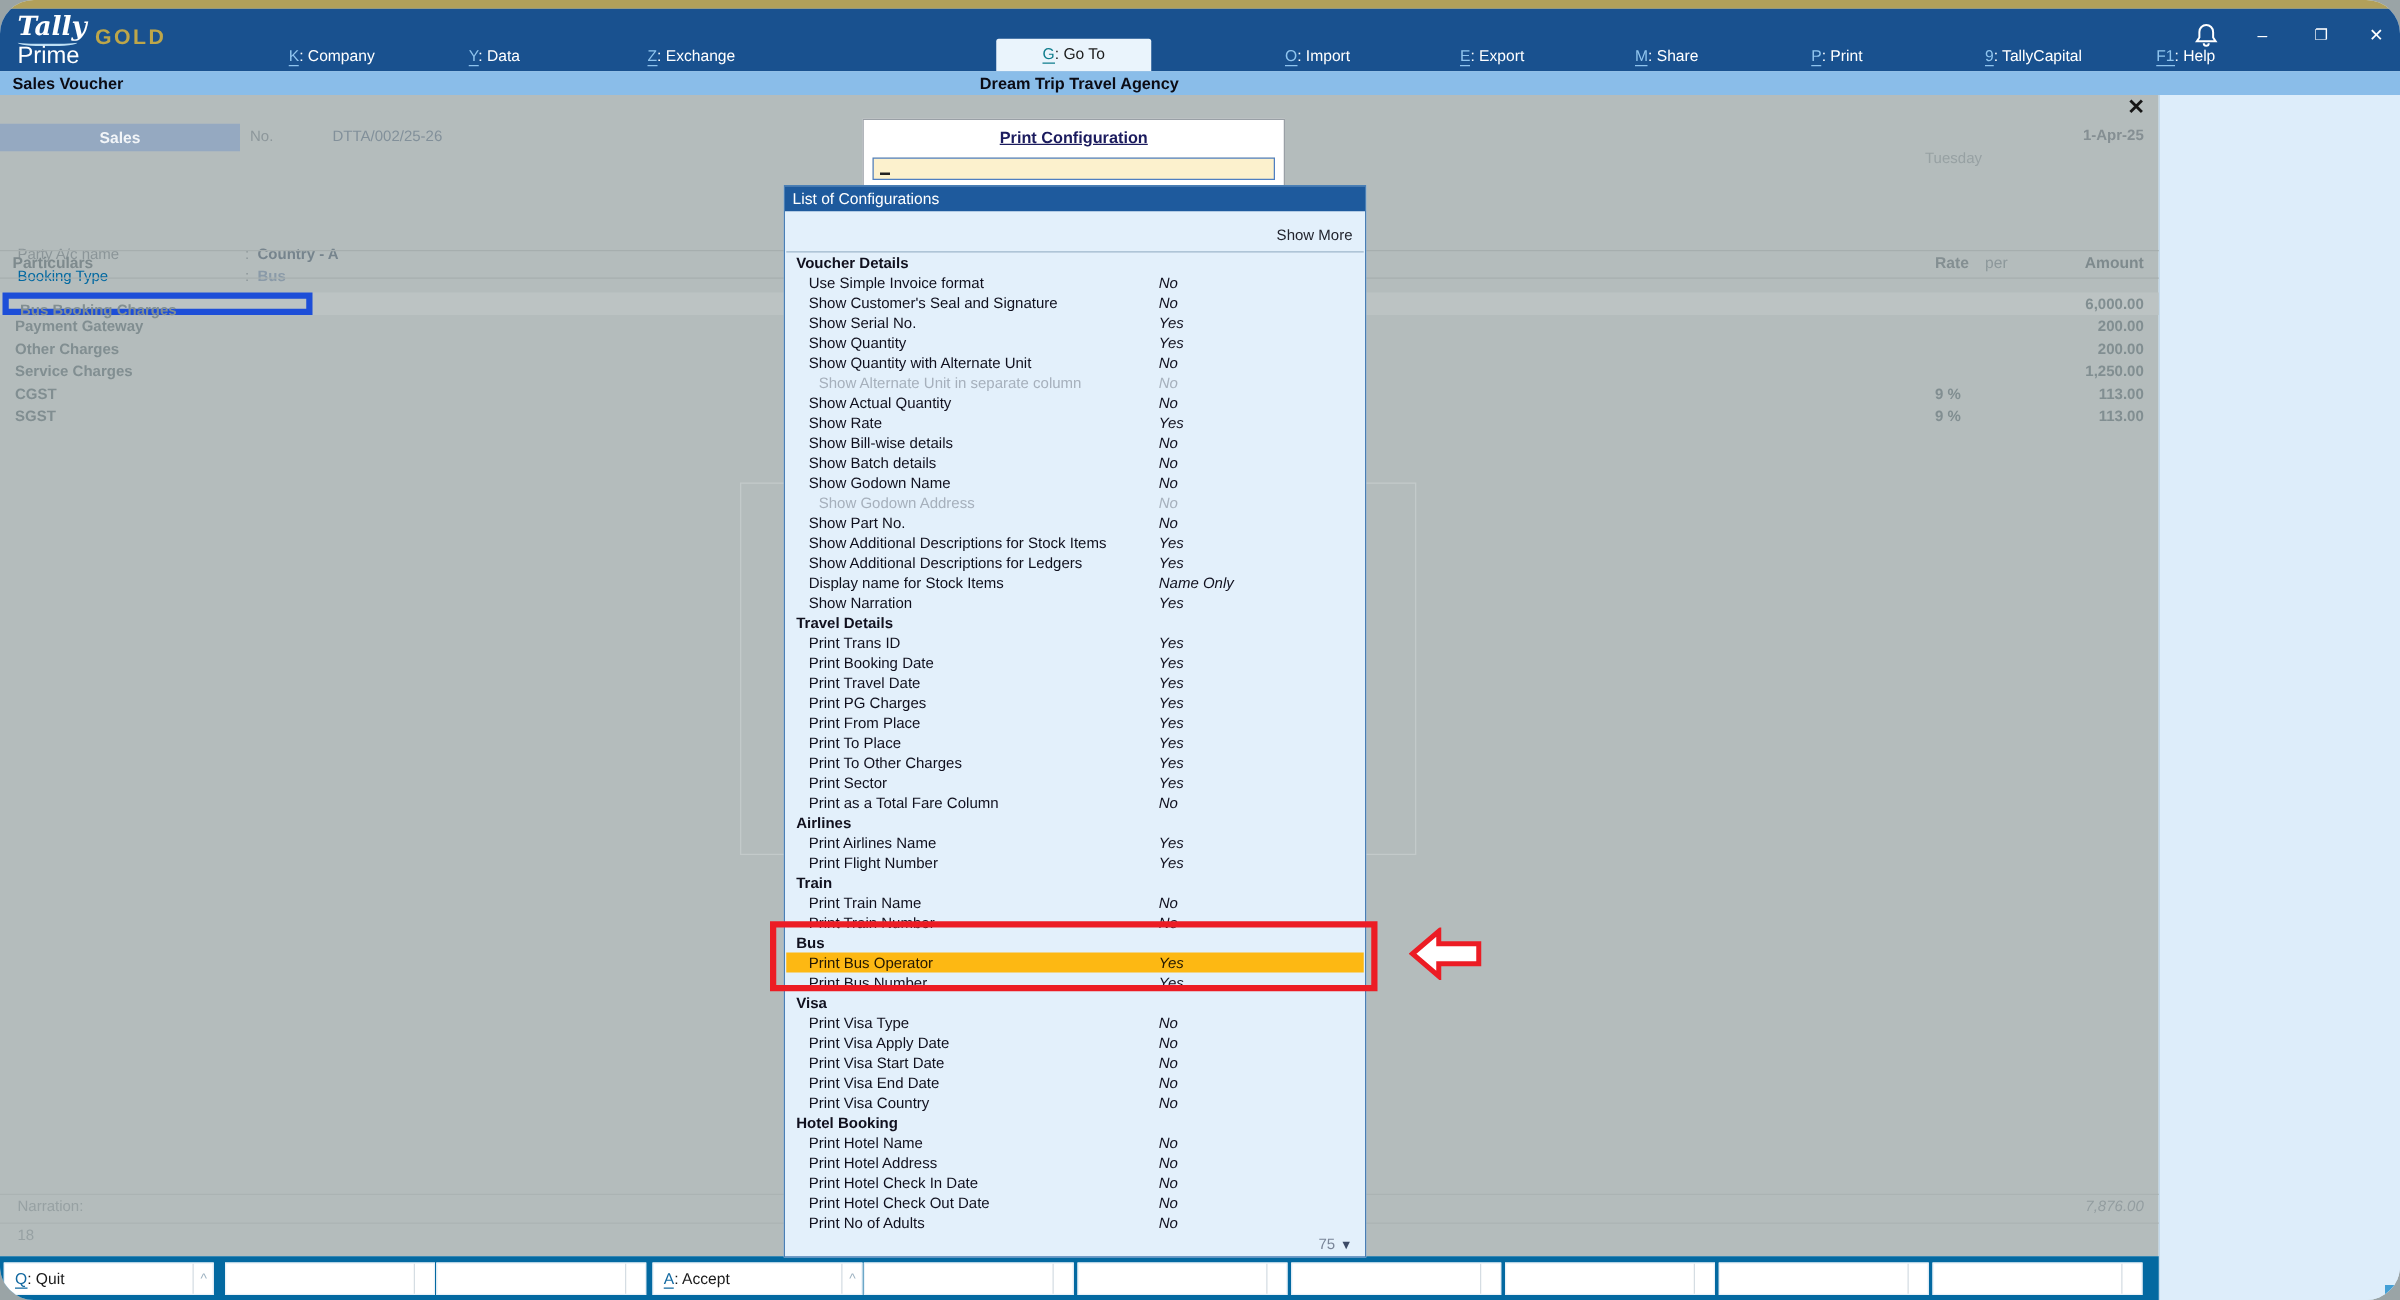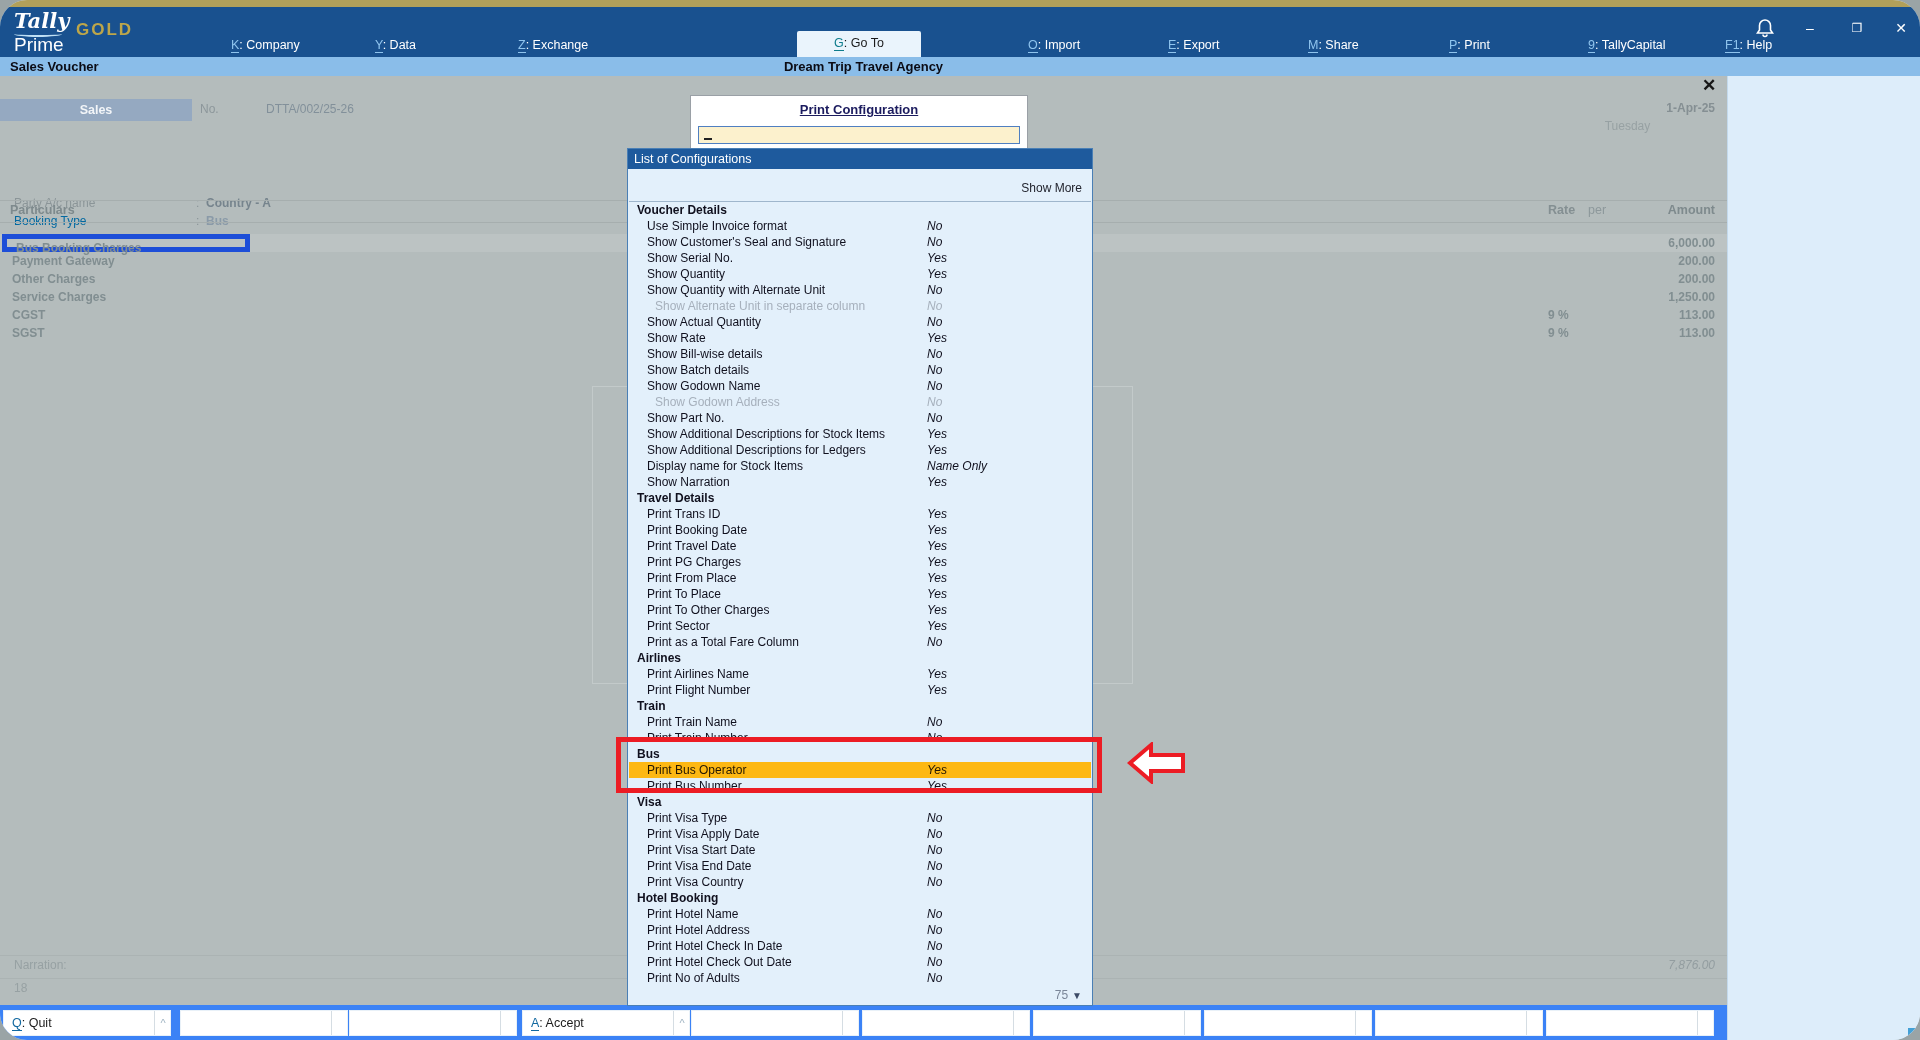--- a/index.html
+++ b/index.html
@@ -54,21 +54,21 @@
   .corner-grip{position:absolute;left:1908px;top:1028px;width:10px;height:10px;background:#43a0d6;}
   .voucher-close{position:absolute;left:1698px;top:76px;width:22px;height:20px;font-size:17px;
     font-weight:bold;color:#161616;text-align:center;line-height:20px;z-index:3;cursor:default;}
 
   .sales-box{position:absolute;left:0;top:99px;width:192px;height:22px;background:#95a9c1;
     color:#f2f5f8;font-weight:bold;font-size:12.5px;text-align:center;line-height:22px;}
   .no-label{position:absolute;left:200px;top:102px;font-size:12px;color:#8d979b;}
   .voucher-no{position:absolute;left:266px;top:102px;font-size:12px;font-weight:normal;color:#82909a;}
   .vdate{position:absolute;left:1540px;top:101px;width:175px;text-align:right;font-size:12px;
     font-weight:bold;color:#858f93;}
-  .vday{position:absolute;left:1540px;top:119px;width:175px;text-align:center;font-size:12px;color:#97a1a3;}
+  .vday{position:absolute;left:1540px;top:119px;width:175px;text-align:left;font-size:12px;color:#97a1a3;}
 
   .field{position:absolute;left:0;width:700px;height:16px;font-size:12px;margin-top:48px;}
   .f-party{top:148px;} .f-booking{top:166px;} .f-balance{top:184px;}
   .flabel{position:absolute;left:14px;color:#8b9598;}
   .f-booking .flabel{color:#0369a1;}
   .f-balance .flabel{color:#97a1a3;font-style:italic;}
   .fcolon{position:absolute;left:196px;color:#8b9598;}
   .fvalue{position:absolute;left:206px;font-weight:bold;color:#76848d;}
   .f-booking .fvalue{color:#8a9aa8;}
   .f-balance .fvalue{left:200px;width:148px;text-align:right;font-style:italic;color:#8d979b;}
@@ -128,21 +128,21 @@
   .crow.selected{background:#fdb813;color:#241700;}
   .cfg-footer{position:absolute;right:10px;bottom:3px;font-size:12px;color:#7a8699;}
   .cfg-footer .fdown{color:#3c4a66;font-size:10px;margin-left:4px;}
 
   
   .red-rect{position:absolute;left:616px;top:737px;width:486px;height:56px;
     border:5px solid #ec1c24;z-index:8;background:transparent;}
   .red-arrow{position:absolute;left:1127px;top:742px;z-index:8;}
 
   
-  .bottombar{position:absolute;left:0;top:1005px;width:1727px;height:35px;background:#3b82f6;}
+  .bottombar{position:absolute;left:0;top:1005px;width:1727px;height:35px;background:#0369a1;}
   .bseg{position:absolute;top:5px;height:26px;background:#fff;border:1px solid #e9f1f8;}
   .bseg-main{position:absolute;left:0;top:0;width:150px;height:24px;line-height:24px;
     font-size:12.5px;color:#1a1a1a;padding-left:8px;white-space:nowrap;}
   .bseg-side{position:absolute;left:150px;top:0;width:17px;height:24px;line-height:24px;
     border-left:1px solid #d5dde3;color:#9fb3c2;font-size:11px;text-align:center;}
   .bseg{width:168px;}
   .bseg:nth-child(1){left:3px;} .bseg:nth-child(2){left:180px;} .bseg:nth-child(3){left:349px;}
   .bseg:nth-child(4){left:522px;} .bseg:nth-child(5){left:691px;} .bseg:nth-child(6){left:862px;}
   .bseg:nth-child(7){left:1033px;} .bseg:nth-child(8){left:1204px;} .bseg:nth-child(9){left:1375px;}
   .bseg:nth-child(10){left:1546px;}

